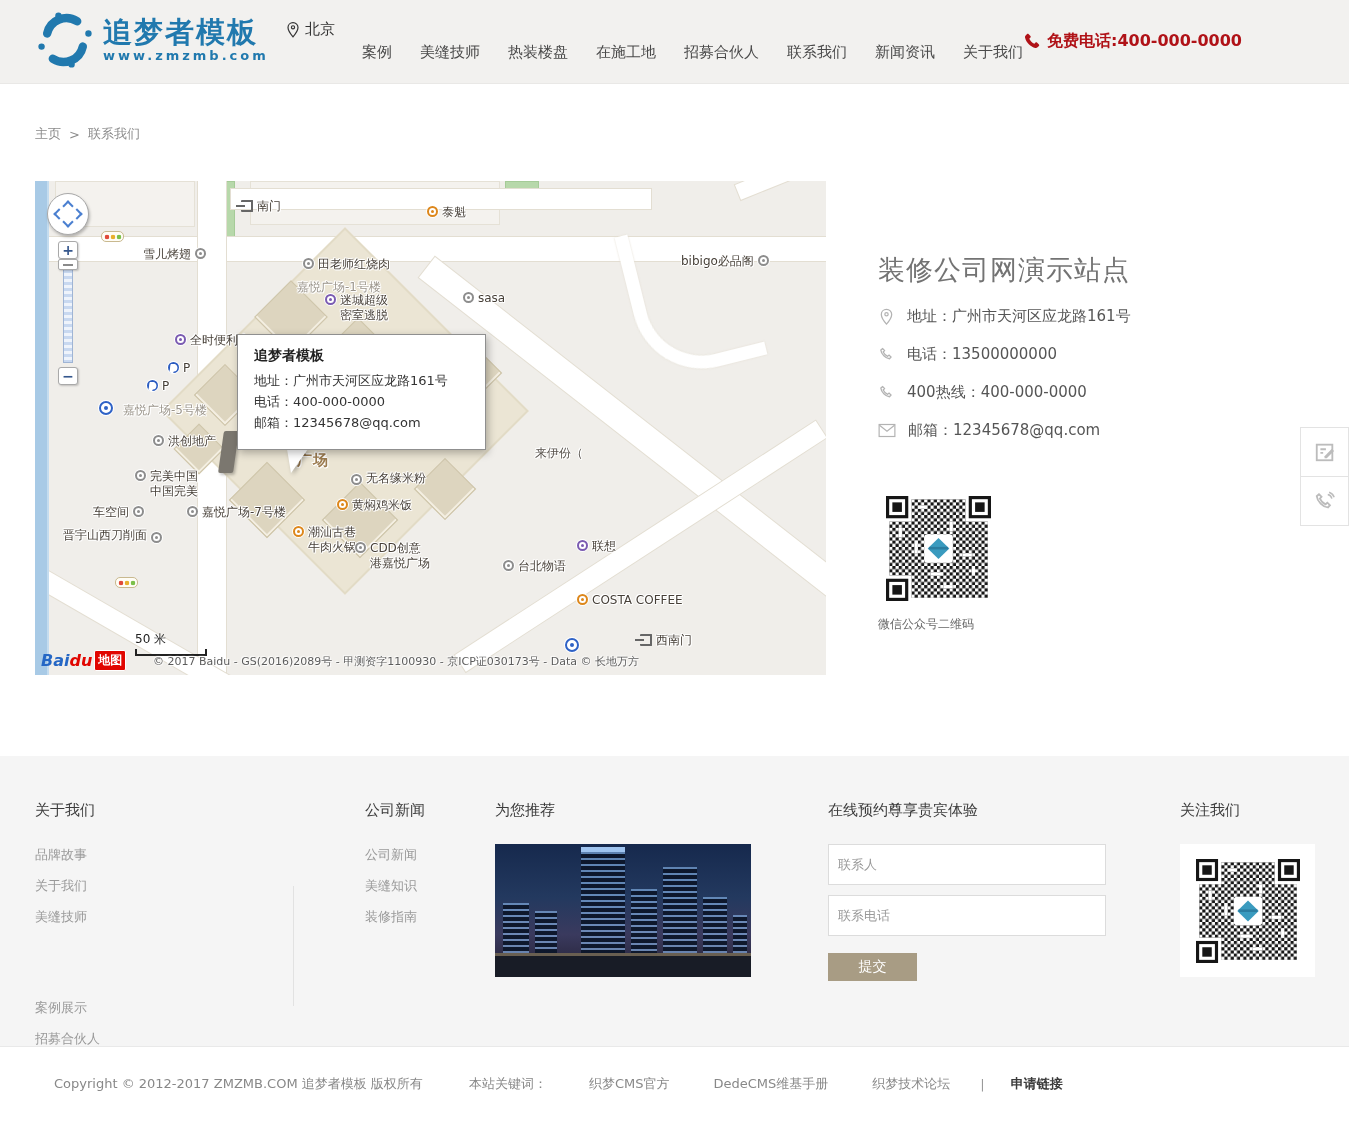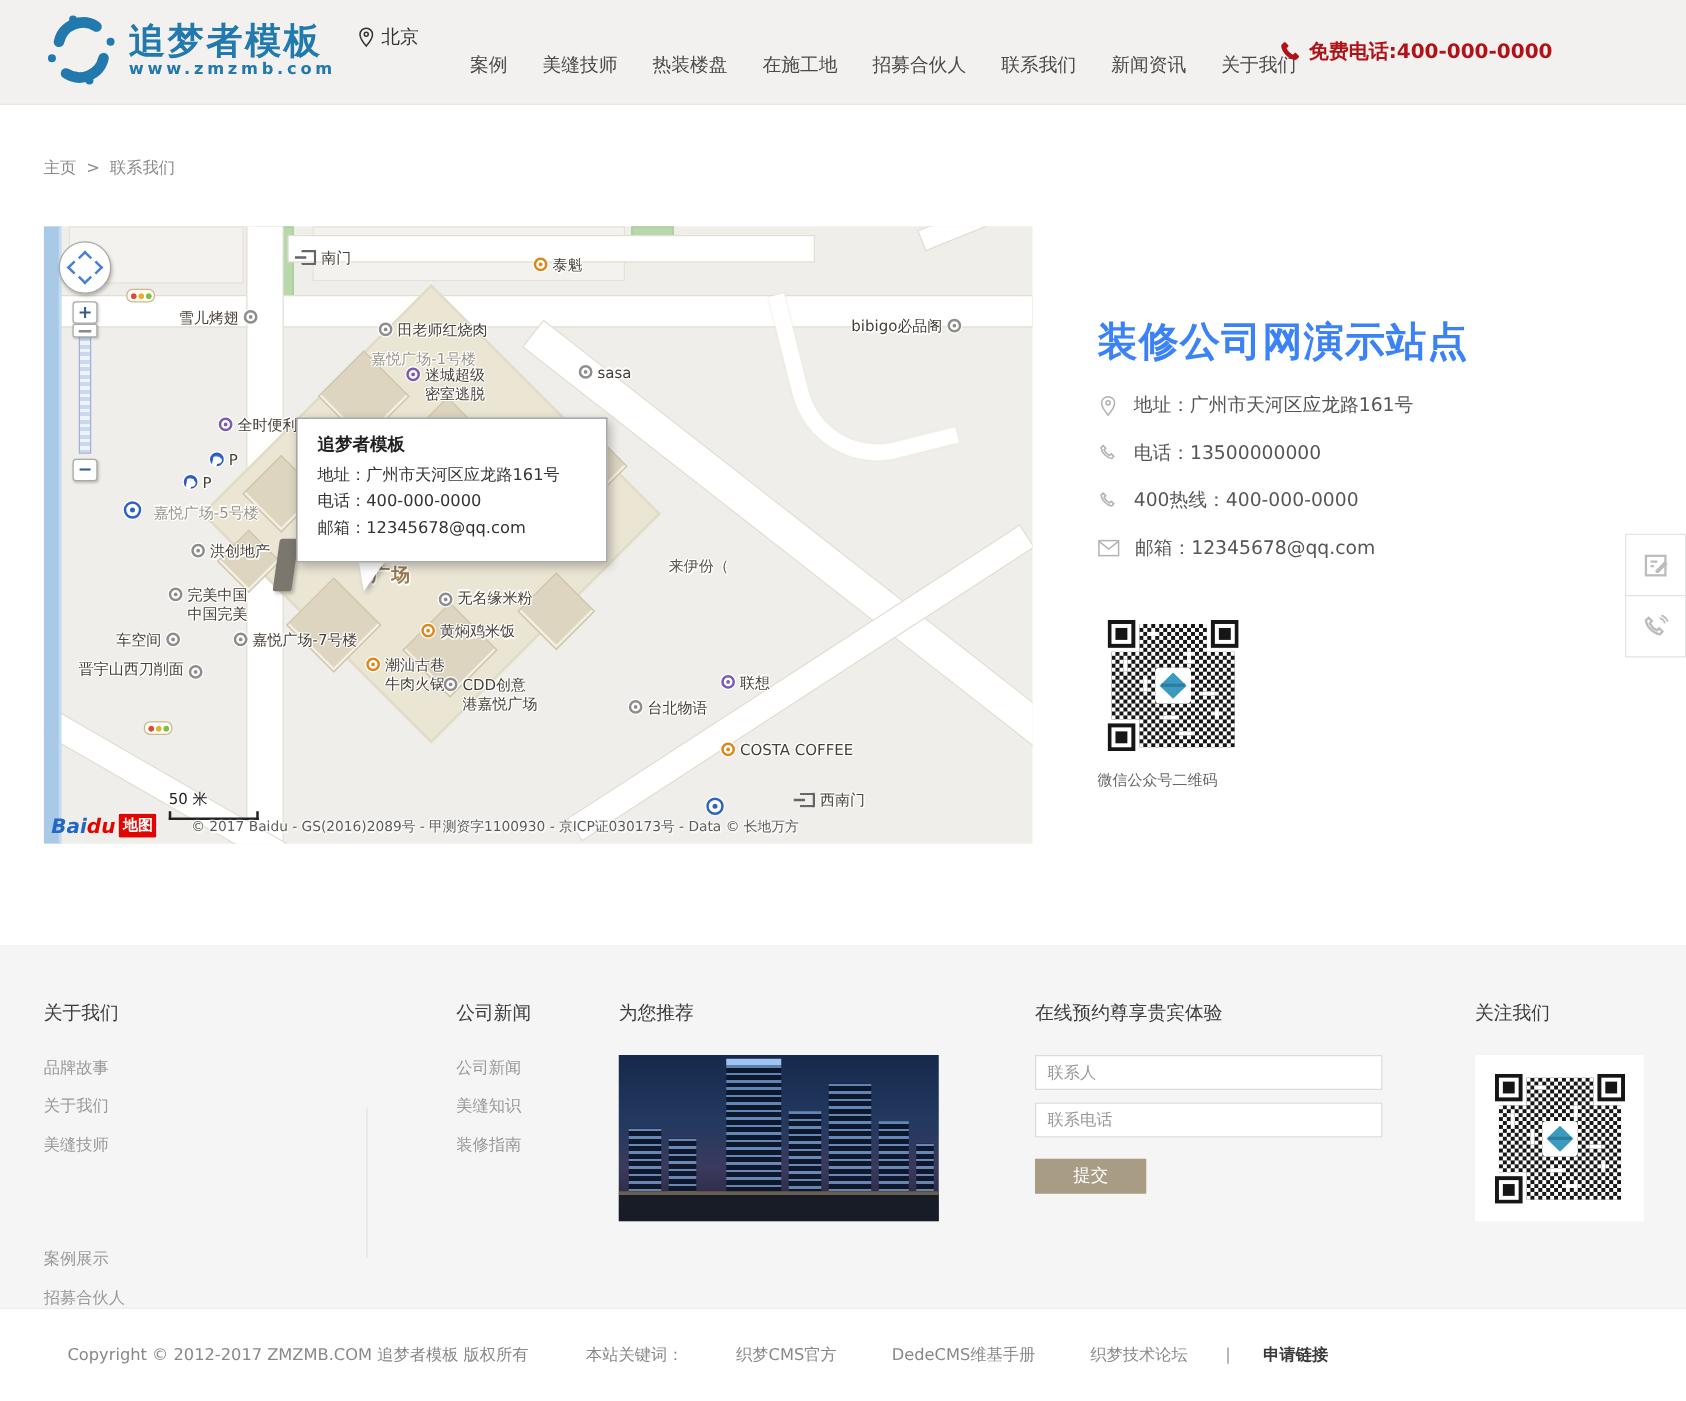--- a/index.html
+++ b/index.html
@@ -6,21 +6,21 @@
   *{margin:0;padding:0;box-sizing:border-box;}
   body{font-family:"DejaVu Sans","Liberation Sans",sans-serif;background:#fff;}
   .page{position:relative;width:1349px;height:1121px;background:#fff;overflow:hidden;}
 
   
   .header{position:absolute;left:0;top:0;width:100%;height:84px;background:#f2f1ef;border-bottom:1px solid #e9e8e6;}
   .logo{position:absolute;left:35px;top:10px;display:flex;align-items:center;gap:8px;cursor:pointer;}
   .logo-text .lt1{font-size:29px;font-weight:bold;color:#2179ae;letter-spacing:2px;line-height:1.1;}
   .logo-text .lt2{font-size:13px;font-weight:bold;color:#2179ae;letter-spacing:3px;}
   .city{position:absolute;left:285px;top:20px;display:flex;align-items:center;gap:4px;font-size:15px;color:#333;}
-  .nav{position:absolute;left:362px;top:0;height:104px;display:flex;align-items:center;text-align:right;}
+  .nav{position:absolute;left:348px;top:0;height:104px;display:flex;align-items:center;text-align:right;}
   .nav .nav-item{font-size:15px;color:#4a4a4a;padding:0 14px;cursor:pointer;white-space:nowrap;}
   .hotline{position:absolute;right:107px;top:31px;display:flex;align-items:center;gap:6px;font-size:16px;font-weight:bold;color:#b01217;}
 
   
   .breadcrumb{position:absolute;left:35px;top:125px;font-size:13px;color:#8b8b8b;display:flex;gap:8px;align-items:center;}
   .breadcrumb .bc-home{cursor:pointer;}
 
   
   .map{position:absolute;left:35px;top:181px;width:791px;height:494px;background:#f0eeea;overflow:hidden;cursor:grab;}
   .water{position:absolute;left:0;top:0;width:14px;height:494px;background:#a8cae6;border-right:2px solid #c4dcef;}
@@ -68,21 +68,21 @@
   .scale{position:absolute;left:100px;top:450px;z-index:9;font-size:12px;color:#222;text-shadow:0 0 2px #fff;}
   .scale-bar{width:72px;height:7px;border-left:2px solid #222;border-right:2px solid #222;border-bottom:2px solid #222;margin-top:1px;}
   .bmap-logo{position:absolute;left:6px;bottom:4px;z-index:9;display:flex;align-items:center;font-weight:bold;font-style:italic;font-size:16px;}
   .bmap-logo .bai{color:#2567c5;}
   .bmap-logo .du{color:#e10601;}
   .bmap-logo .ditu{font-style:normal;font-size:12px;background:#e10601;color:#fff;padding:1px 3px;border-radius:2px;margin-left:2px;border:1px solid #fff;}
   .map-attr{position:absolute;left:118px;bottom:6px;z-index:9;font-size:11px;color:#5c5c5c;text-shadow:0 0 2px #fff,1px 1px 1px #fff,-1px -1px 1px #fff;}
 
   
   .panel{position:absolute;left:878px;top:252px;width:420px;}
-  .panel-title{font-size:32px;color:#3b82f6;font-weight:700;letter-spacing:1px;}
+  .panel-title{font-size:27px;color:#737373;font-weight:400;letter-spacing:1px;}
   .crow{display:flex;align-items:center;gap:12px;margin-top:19px;font-size:15px;color:#555;}
   .crow:first-of-type{margin-top:32px;}
   .qr-main{position:absolute;left:886px;top:496px;width:105px;height:105px;}
   .qr-caption{position:absolute;left:878px;top:616px;font-size:12px;color:#666;}
 
   
   .sidebtns{position:absolute;left:1300px;top:428px;width:49px;z-index:20;}
   .sbtn{width:49px;height:50px;background:#fff;border:1px solid #e3e3e3;display:flex;align-items:center;justify-content:center;cursor:pointer;margin-top:-1px;}
 
   
@@ -101,21 +101,21 @@
   .rb{position:absolute;bottom:22px;background:repeating-linear-gradient(180deg,rgba(150,200,255,.55) 0 2px,rgba(12,22,42,.95) 2px 6px);}
   .rb1{left:8px;width:26px;height:52px;}
   .rb2{left:40px;width:22px;height:44px;}
   .rb3{left:86px;width:44px;height:108px;border-top:5px solid #9fc4ef;}
   .rb4{left:136px;width:26px;height:66px;}
   .rb5{left:168px;width:34px;height:88px;}
   .rb6{left:208px;width:24px;height:58px;}
   .rb7{left:238px;width:14px;height:40px;}
   .rpodium{position:absolute;left:0;bottom:0;width:256px;height:24px;background:#181c26;box-shadow:inset 0 3px 0 rgba(228,198,148,.4);}
   .fc-book{left:828px;width:278px;}
-  .binput{display:block;width:278px;height:28px;margin-top:10px;background:#fff;border:1px solid #dcdcdc;padding:0 9px;font-size:13px;color:#555;font-family:inherit;}
+  .binput{display:block;width:278px;height:41px;margin-top:10px;background:#fff;border:1px solid #dcdcdc;padding:0 9px;font-size:13px;color:#555;font-family:inherit;}
   .binput:first-of-type{margin-top:24px;}
   .binput::placeholder{color:#999;}
   .bsubmit{margin-top:17px;width:89px;height:28px;background:#a89c84;border:none;color:#fff;font-size:14px;cursor:pointer;font-family:inherit;}
   .fc-follow{left:1180px;}
   .qr-card{margin-top:24px;width:135px;height:133px;background:#fff;display:flex;align-items:center;justify-content:center;}
   .qr-card svg{width:104px;height:104px;}
 
   
   .bottombar{position:absolute;left:0;top:1046px;width:100%;height:75px;background:#fff;border-top:1px solid #e9e9e9;display:flex;align-items:center;padding-left:54px;font-size:13px;color:#888;}
   .bb-copy{margin-right:46px;}

